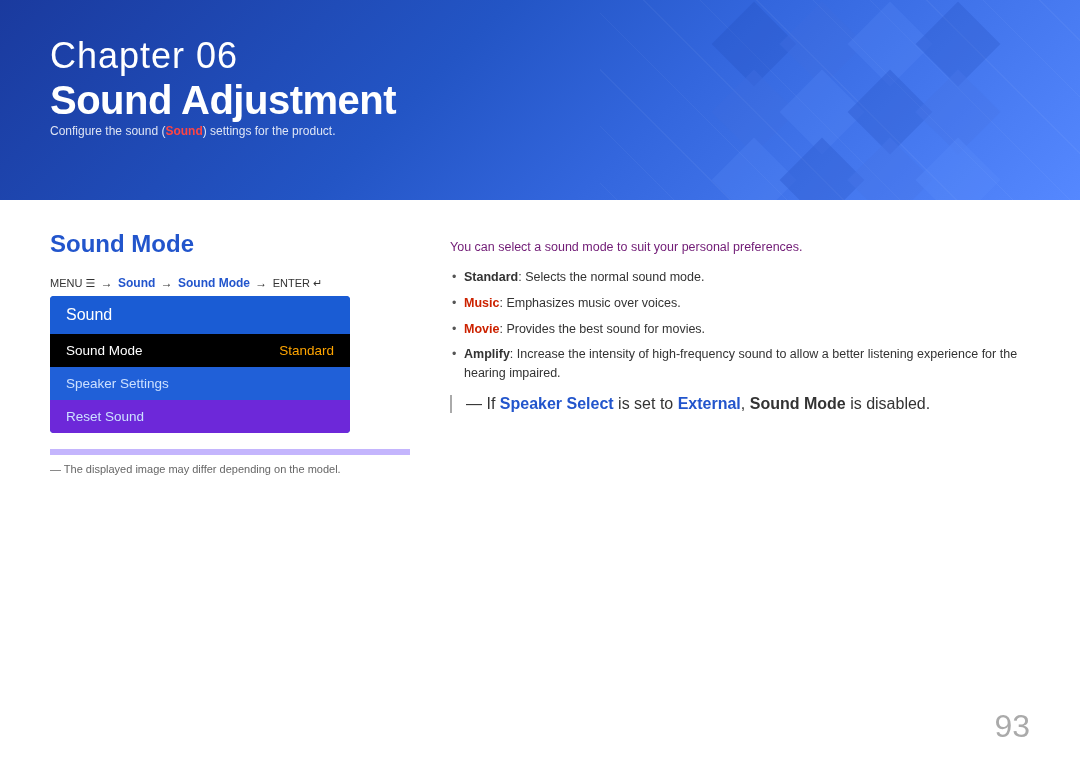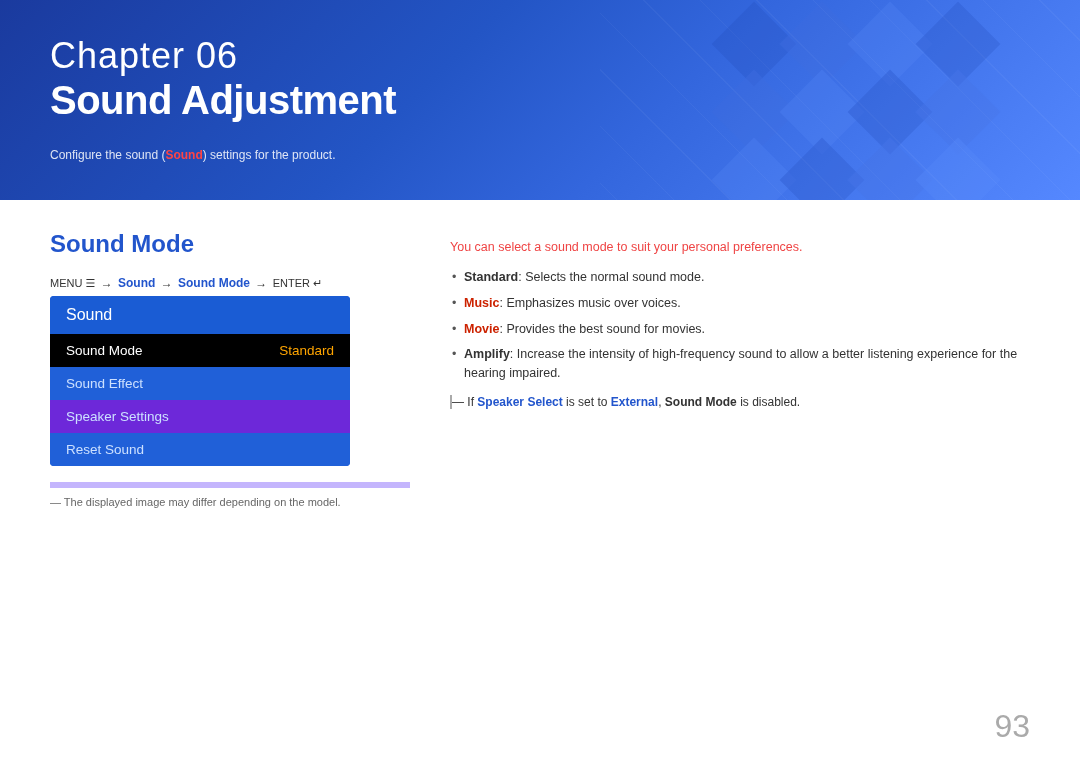--- a/index.html
+++ b/index.html
@@ -71,21 +71,21 @@
       color: #fff;
       font-size: 40px;
       font-weight: 700;
       letter-spacing: -0.5px;
       line-height: 1.2;
     }
 
     .header-subtitle {
       color: rgba(255,255,255,0.85);
       font-size: 12px;
-      margin-top: 24px;
+      margin-top: 0;
     }
     .header-subtitle .highlight {
       color: #ff4444;
       font-weight: bold;
     }
 
     
     .main-content {
       padding: 30px 50px 20px 50px;
       display: flex;
@@ -180,21 +180,21 @@
     }
 
     
     .right-column {
       flex: 1;
       padding-top: 10px;
     }
 
     .description-intro {
       font-size: 12.5px;
-      color: #ef4444;
+      color: #701a75;
       margin-bottom: 14px;
     }
 
     .bullet-list {
       list-style: none;
       padding: 0;
     }
 
     .bullet-list li {
       font-size: 12.5px;
@@ -212,23 +212,24 @@
       color: #555;
     }
 
     .bullet-list li .term {
       font-weight: bold;
       color: #333;
     }
     .bullet-list li .term.red { color: #cc2200; }
 
     .note-text {
-      font-size: 12px;
+      font-size: 16px;
       color: #333;
       margin-top: 12px;
+      padding-left: 14px;
       border-left: 2px solid #aaa;
     }
     .note-text .highlight-blue {
       color: #2255cc;
       font-weight: bold;
     }
 
     
     .page-number {
       position: absolute;
@@ -279,23 +280,20 @@
       <span class="enter-icon">ENTER ↵</span>
     </div>
 
     <div class="tv-menu">
       <div class="tv-menu-header">Sound</div>
       <div class="tv-menu-item selected">
         <span class="item-label">Sound Mode</span>
         <span class="item-value">Standard</span>
       </div>
       <div class="tv-menu-item">
-        <span class="item-label">Sound Effect</span>
-      </div>
-      <div class="tv-menu-item">
         <span class="item-label">Speaker Settings</span>
       </div>
       <div class="tv-menu-item">
         <span class="item-label">Reset Sound</span>
       </div>
     </div>
 
     <div class="footnote">
       ― <span>The displayed image may differ depending on the model.</span>
     </div>

